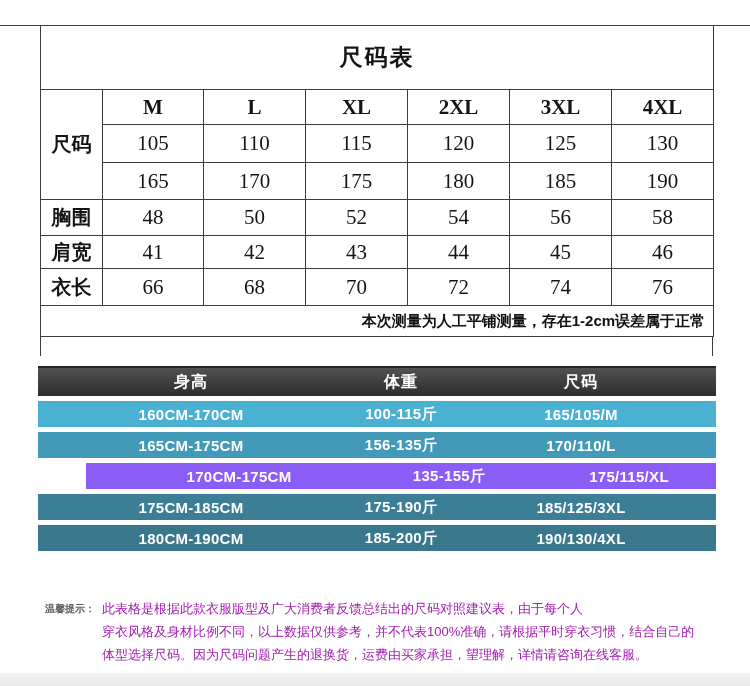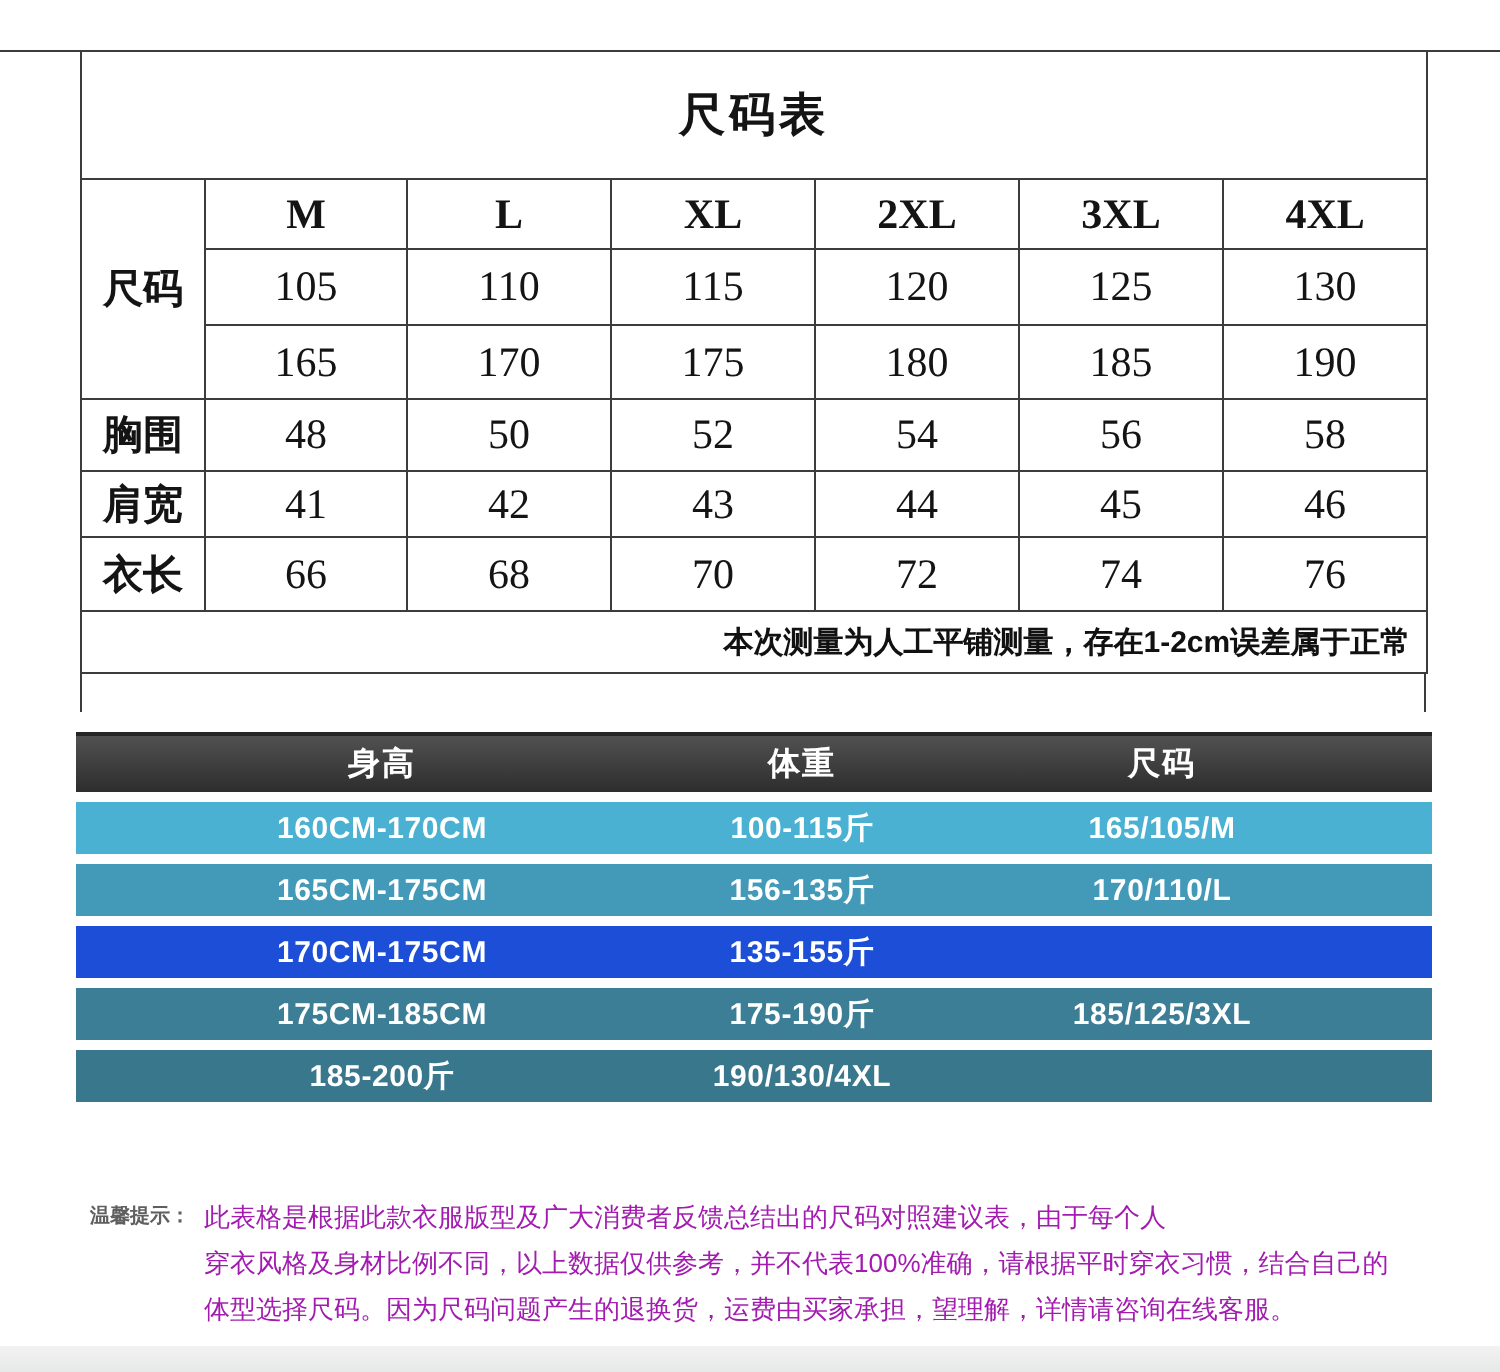--- a/index.html
+++ b/index.html
@@ -166,32 +166,34 @@
       <div class="c">100-115斤</div>
       <div class="c">165/105/M</div>
       <div class="c"></div>
     </div>
     <div class="fit-grid fit-row" style="background: rgb(66, 153, 184);">
       <div class="c">165CM-175CM</div>
       <div class="c">156-135斤</div>
       <div class="c">170/110/L</div>
       <div class="c"></div>
     </div>
-    <div class="fit-grid fit-row" style="background: #1d4ed8;">
+    <div class="fit-grid fit-row" style="background: #8b5cf6; margin-left: 48px;">
       <div class="c">170CM-175CM</div>
       <div class="c">135-155斤</div>
+      <div class="c">175/115/XL</div>
       <div class="c"></div>
     </div>
     <div class="fit-grid fit-row" style="background: rgb(59, 126, 149);">
       <div class="c">175CM-185CM</div>
       <div class="c">175-190斤</div>
       <div class="c">185/125/3XL</div>
       <div class="c"></div>
     </div>
     <div class="fit-grid fit-row" style="background: rgb(57, 119, 141);">
+      <div class="c">180CM-190CM</div>
       <div class="c">185-200斤</div>
       <div class="c">190/130/4XL</div>
       <div class="c"></div>
     </div>
   </div>
 
   <div class="tip">
     <div class="tip-label">温馨提示：</div>
     <div class="tip-lines">
       <div class="tip-line">此表格是根据此款衣服版型及广大消费者反馈总结出的尺码对照建议表，由于每个人</div>

